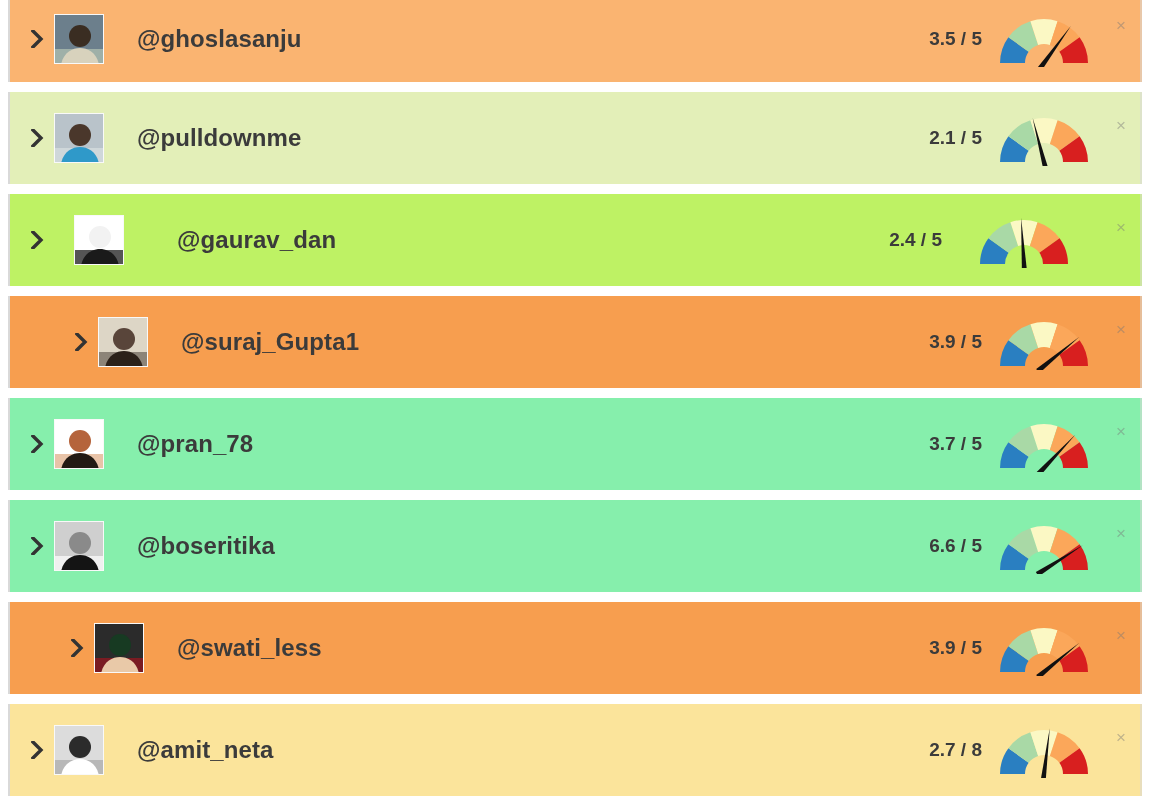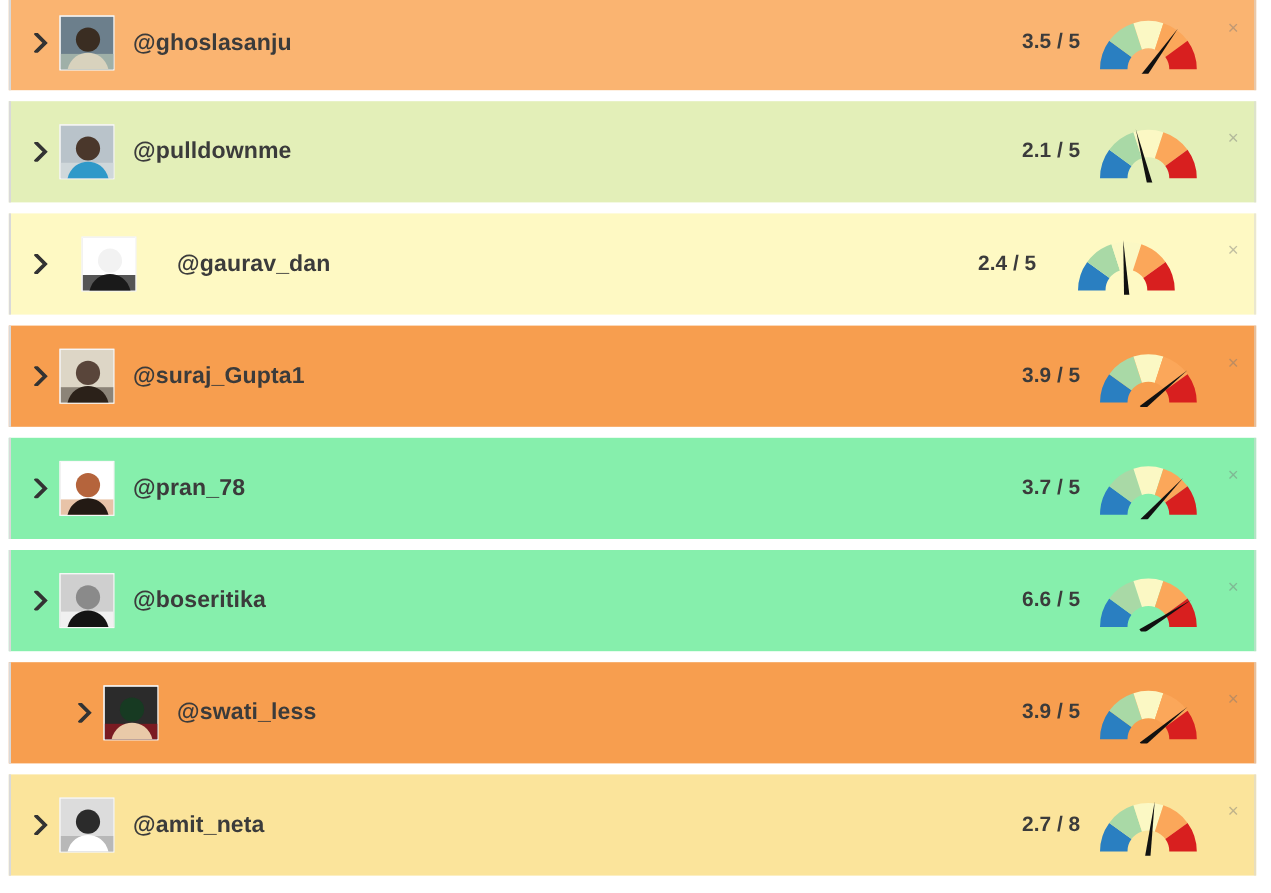--- a/index.html
+++ b/index.html
@@ -36,22 +36,22 @@
     flex:0 0 50px;
     width:50px;height:50px;
     border:1px solid rgba(255,255,255,.75);
     box-sizing:border-box;
     background:#e8e8e8;
     overflow:hidden;
     position:relative;
   }
   .avatar .ph{position:absolute;inset:0;}
   .handle{
-    margin-left:17px;
-    font-size:21px;
+    margin-left:33px;
+    font-size:24px;
     font-weight:bold;
     color:#3b3b3b;
     letter-spacing:.1px;
     white-space:nowrap;
     flex:1 1 auto;
   }
   .score{
     font-size:19px;
     font-weight:bold;
     color:#3b3b3b;
@@ -133,21 +133,21 @@
           <path d="M4,51.99999999999999 A44,44 0 0 1 12.403252247502316,26.137448899131176 L32.628677106876,40.83208020644301 A19,19 0 0 0 29,52 Z" fill="#2a7fc1"></path>
           <path d="M12.403252247502316,26.137448899131176 A44,44 0 0 1 34.403252247502316,10.15351328301324 L42.128677106876,33.92992619039208 A19,19 0 0 0 32.628677106876,40.83208020644301 Z" fill="#a9d9a6"></path>
           <path d="M34.403252247502316,10.15351328301324 A44,44 0 0 1 61.59674775249769,10.153513283013247 L53.871322893124,33.92992619039208 A19,19 0 0 0 42.128677106876,33.92992619039208 Z" fill="#fbf8c4"></path>
           <path d="M61.59674775249769,10.153513283013247 A44,44 0 0 1 83.59674775249769,26.137448899131183 L63.371322893124,40.83208020644301 A19,19 0 0 0 53.871322893124,33.92992619039208 Z" fill="#fba75a"></path>
           <path d="M83.59674775249769,26.137448899131183 A44,44 0 0 1 92,52 L67,52 A19,19 0 0 0 63.371322893124,40.83208020644301 Z" fill="#d81f1f"></path>
           <path d="M36.56026519041668,7.4451745880829705 L47.4712028783844,60.39525899565767 L52.50783531625328,59.10207158240043 Z" fill="#111111"></path>
         </svg>
       </div>
       <div class="close">×</div>
     </div>
-    <div class="row" style="background: #fef9c3; gap: 20px;">
+    <div class="row" style="background: #bef264; gap: 20px;">
       <div class="chevron">
         <svg width="13" height="18" viewBox="0 0 13 18">
           <path d="M2,1 L10,9 L2,17" fill="none" stroke="currentColor" stroke-width="3.4" stroke-linecap="square" stroke-linejoin="miter"></path>
         </svg>
       </div>
       <div class="avatar">
         <svg width="50" height="50" viewBox="0 0 50 50" class="ph">
           <rect width="50" height="50" fill="#ffffff"></rect>
           <rect x="0" y="34" width="50" height="16" fill="#555555"></rect>
           <circle cx="25" cy="21" r="11" fill="#f2f2f2"></circle>
@@ -161,21 +161,21 @@
           <path d="M4,51.99999999999999 A44,44 0 0 1 12.403252247502316,26.137448899131176 L32.628677106876,40.83208020644301 A19,19 0 0 0 29,52 Z" fill="#2a7fc1"></path>
           <path d="M12.403252247502316,26.137448899131176 A44,44 0 0 1 34.403252247502316,10.15351328301324 L42.128677106876,33.92992619039208 A19,19 0 0 0 32.628677106876,40.83208020644301 Z" fill="#a9d9a6"></path>
           <path d="M34.403252247502316,10.15351328301324 A44,44 0 0 1 61.59674775249769,10.153513283013247 L53.871322893124,33.92992619039208 A19,19 0 0 0 42.128677106876,33.92992619039208 Z" fill="#fbf8c4"></path>
           <path d="M61.59674775249769,10.153513283013247 A44,44 0 0 1 83.59674775249769,26.137448899131183 L63.371322893124,40.83208020644301 A19,19 0 0 0 53.871322893124,33.92992619039208 Z" fill="#fba75a"></path>
           <path d="M83.59674775249769,26.137448899131183 A44,44 0 0 1 92,52 L67,52 A19,19 0 0 0 63.371322893124,40.83208020644301 Z" fill="#d81f1f"></path>
           <path d="M45.11163610165159,6.090770492299505 L45.907454662321,60.147469178202385 L51.097193650148014,59.82095847664996 Z" fill="#111111"></path>
         </svg>
       </div>
       <div class="close">×</div>
     </div>
-    <div class="row" style="background: rgb(247, 158, 79);">
+    <div class="row" style="background: rgb(247, 158, 79); padding-left: 44px;">
       <div class="chevron">
         <svg width="13" height="18" viewBox="0 0 13 18">
           <path d="M2,1 L10,9 L2,17" fill="none" stroke="currentColor" stroke-width="3.4" stroke-linecap="square" stroke-linejoin="miter"></path>
         </svg>
       </div>
       <div class="avatar">
         <svg width="50" height="50" viewBox="0 0 50 50" class="ph">
           <rect width="50" height="50" fill="#ddd6c6"></rect>
           <rect x="0" y="34" width="50" height="16" fill="#8c8478"></rect>
           <circle cx="25" cy="21" r="11" fill="#59453a"></circle>

